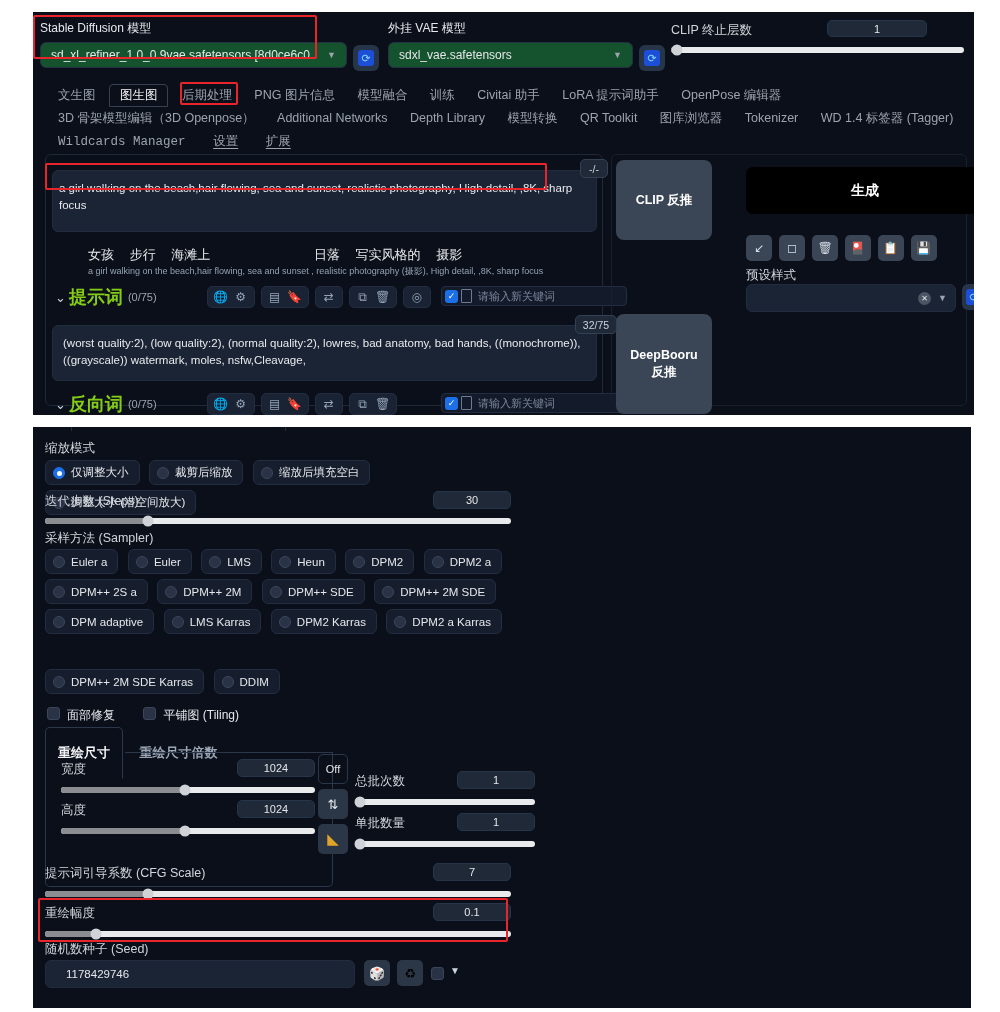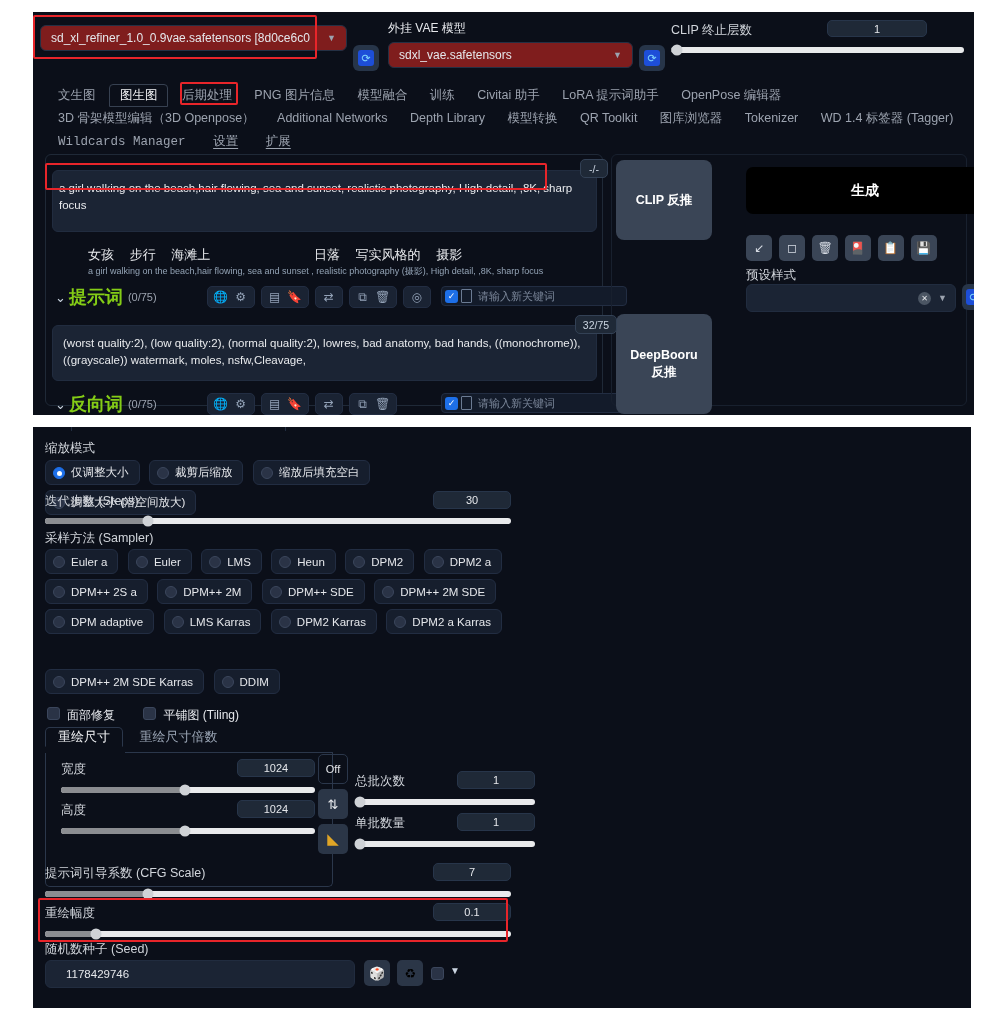--- a/index.html
+++ b/index.html
@@ -25,21 +25,21 @@
     border: 1px solid #1f2937;
     border-radius: 6px;
   }
 
   
   .lbl { color: #d1d5db; font-size: 12.5px; }
 
   
   .model-label { color:#e5e7eb; font-size:12px; }
   .model-select {
-    background:#7f1d1d; border:1px solid #243044; border-radius:6px;
+    background:#14532d; border:1px solid #243044; border-radius:6px;
     height:26px; display:flex; align-items:center; padding:4px 10px;
     color:#e5e7eb; font-size:12px; position:relative;
   }
   .model-select .caret { position:absolute; right:10px; color:#9ca3af; font-size:9px; }
   .refresh-btn {
     width:26px;height:26px;border-radius:6px;background:#273549;
     display:flex;align-items:center;justify-content:center;
   }
   .refresh-inner{
     width:16px;height:16px;border-radius:3px;background:#1d4ed8;
@@ -120,39 +120,40 @@
   .radio-dot { width:12px;height:12px;border-radius:50%;background:#2a3346;border:1px solid #3b465c;
                margin-right:6px; flex:0 0 auto;}
   .radio-pill.on .radio-dot { background:#1d6fe8; border-color:#1d6fe8; position:relative;}
   .radio-pill.on .radio-dot:after{content:"";position:absolute;left:3px;top:3px;width:5px;height:5px;
                border-radius:50%;background:#fff;}
 
   .chk { display:inline-flex;color:#e5e7eb; font-size:12px; margin-right:24px;}
   .chk .box { width:13px;height:13px;border-radius:3px;background:#2a3346;border:1px solid #3b465c;margin-right:7px;}
 
   
-  .subtab { display:inline-block; font-size:13px; padding:0 12px; color:#9aa5b5;}
+  .subtab { display:inline-block; font-size:13px; padding:16px 12px; color:#9aa5b5;font-weight:bold;}
   .subtab.sel { color:#f3f4f6; border:1px solid #2b374b; border-bottom-color:transparent;
                 border-radius:5px 5px 0 0; background:#0b0f19;}
 
   .seedfield {
     position:absolute;background:#1b2434;border:1px solid #212c3f;border-radius:6px;
     color:#e5e7eb;font-size:11.5px;display:flex;align-items:center;padding-left:20px;
   }
   .seedbtn{position:absolute;width:26px;height:26px;background:#2b3647;border-radius:5px;
            display:flex;align-items:center;justify-content:center;font-size:13px;}
 </style>
 </head>
 <body>
 
 <div class="root">
 
   <div class="panel" id="panel-top">
 
     <div style="position:absolute;left:7px;top:8px;width:307px;">
+      <div class="model-label">Stable Diffusion 模型</div>
       <div class="model-select" style="margin-top:5px;">
         <span>sd_xl_refiner_1.0_0.9vae.safetensors [8d0ce6c0</span>
         <span class="caret">▼</span>
       </div>
     </div>
     <div class="refresh-btn" style="left:320px;top:33px;position:absolute;">
       <span class="refresh-inner">⟳</span>
     </div>
 
     <div style="position:absolute;left:355px;top:8px;width:245px;">

